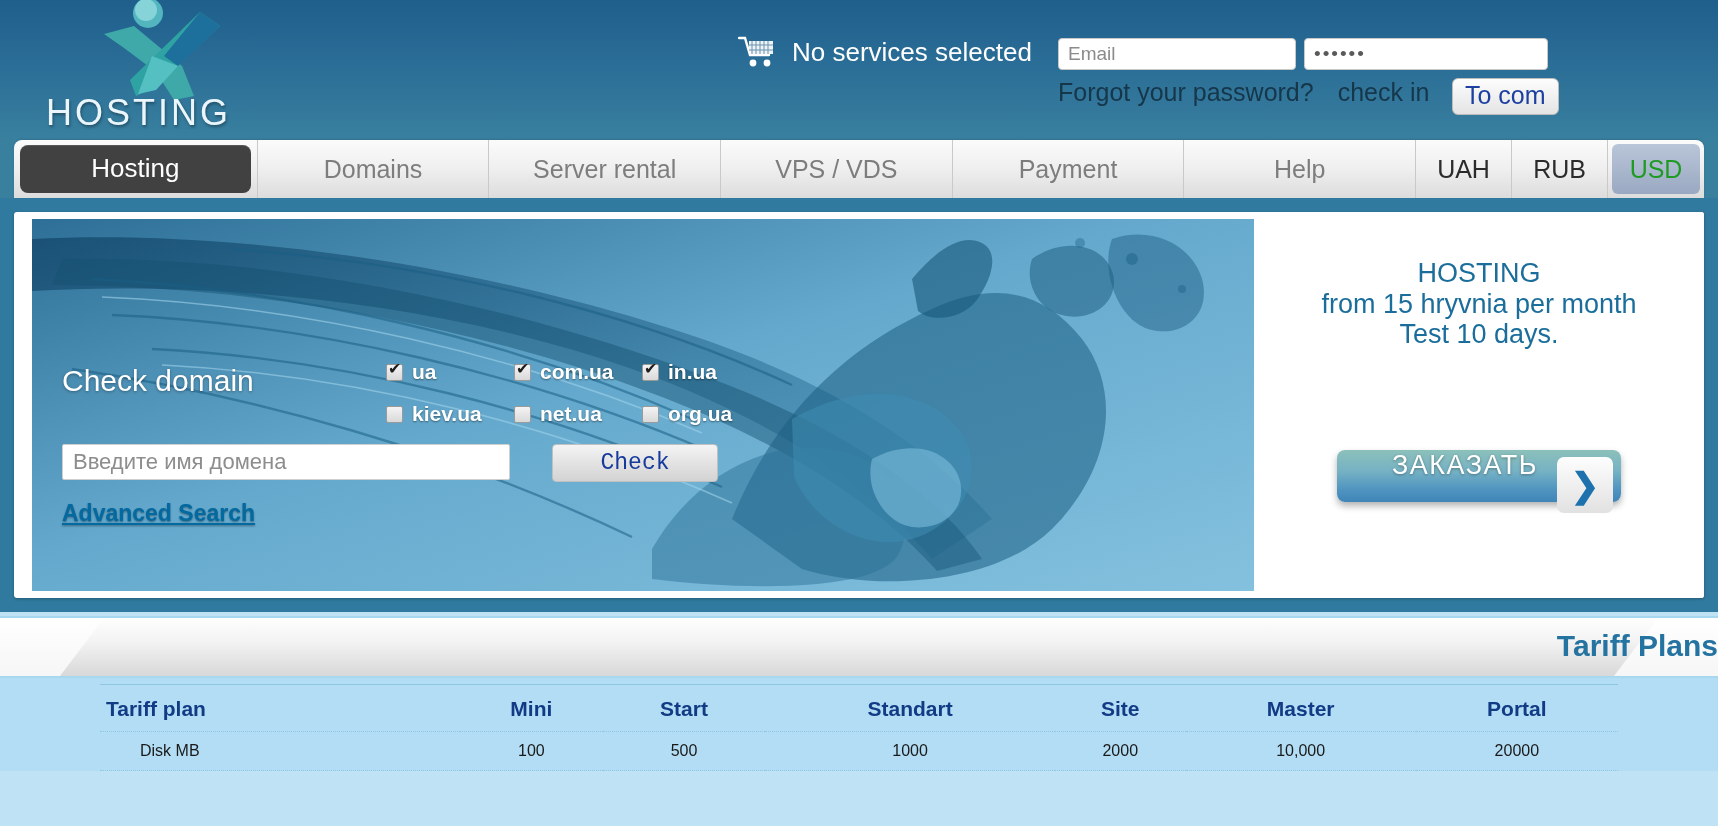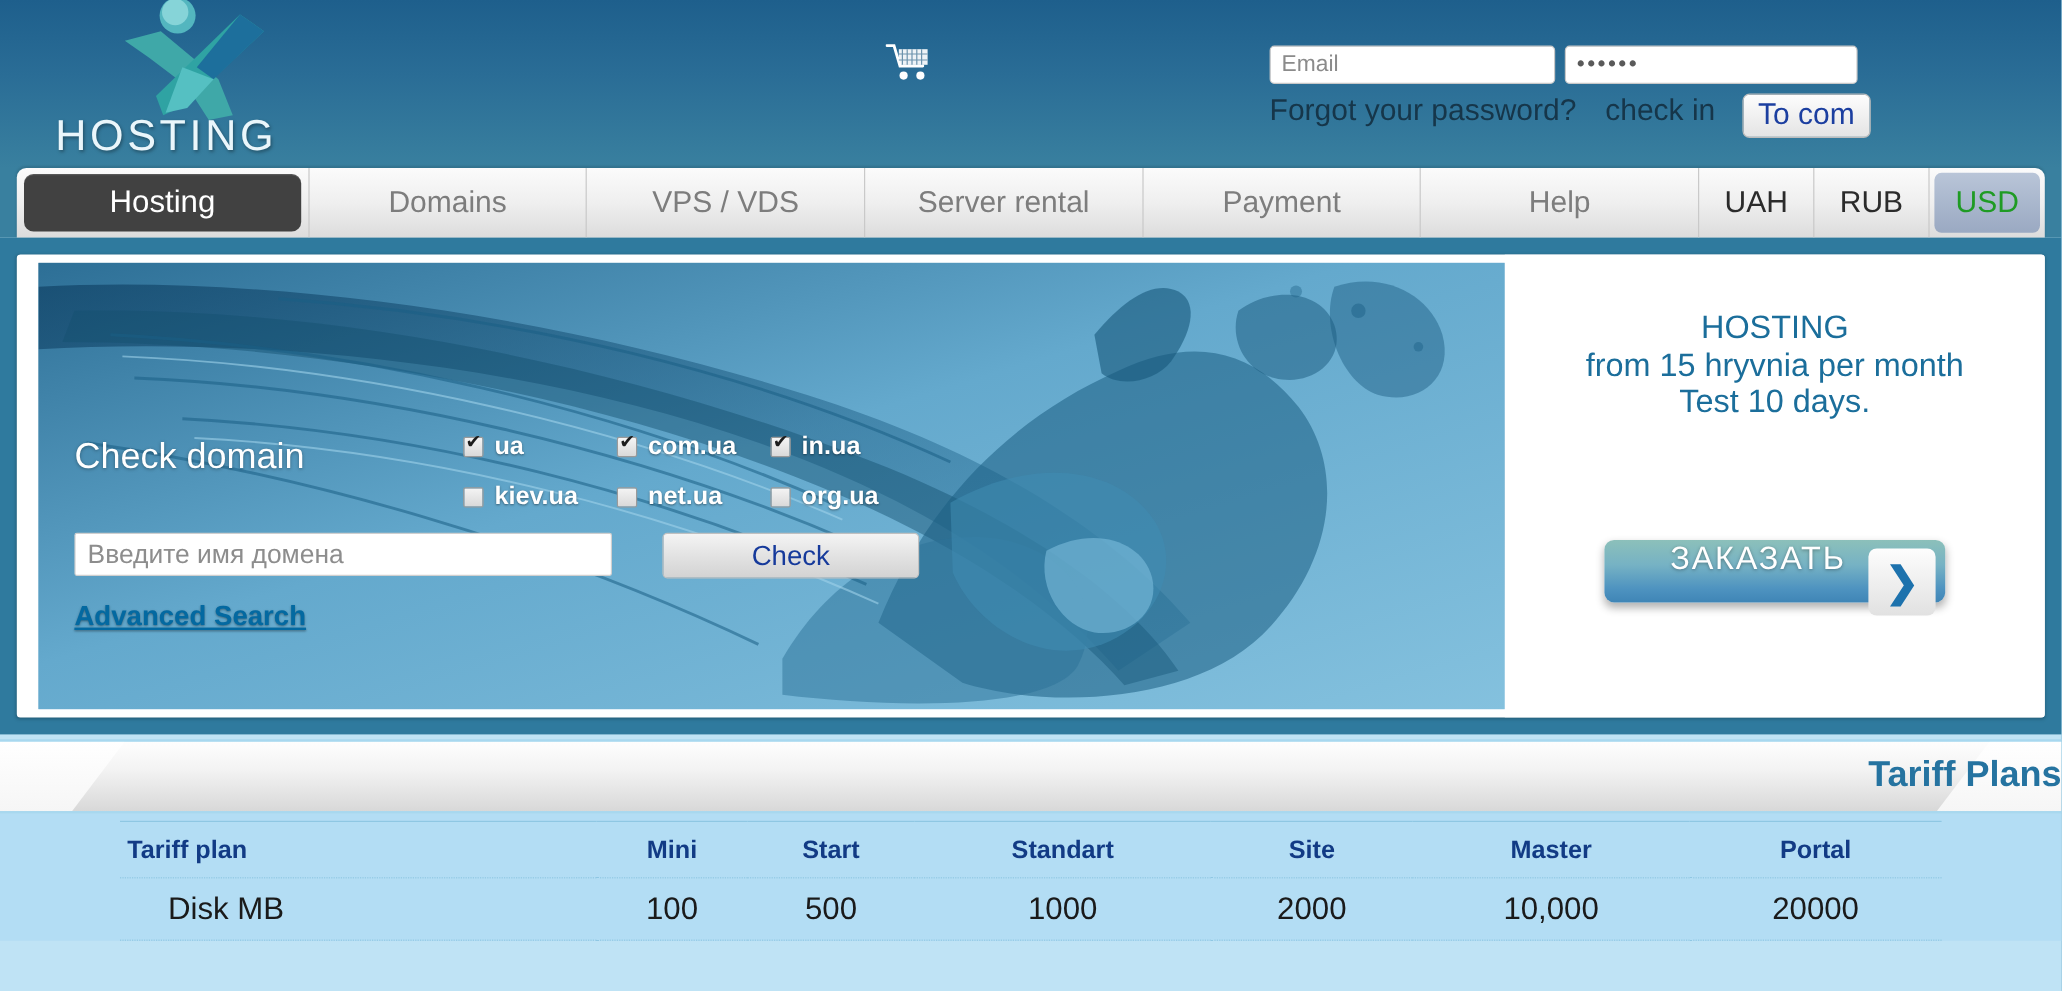--- a/index.html
+++ b/index.html
@@ -172,25 +172,25 @@
     position: absolute; left: 48px; top: 232px;
     width: 448px; height: 36px;
     border: 1px solid #cfcfcf; border-radius: 2px;
     background: #ffffff; padding: 0 10px;
     font-size: 22px; color: #3a3a3a;
     font-family: "Liberation Sans", sans-serif; outline: none;
   }
   .domain-input::placeholder { color: #8d8d8d; }
   .check-btn {
     position: absolute; left: 538px; top: 232px;
-    width: 214px; height: 38px;
+    width: 166px; height: 38px;
     background: linear-gradient(to bottom, #f4f4f4 0%, #e2e2e2 52%, #d3d3d3 100%);
     border: 1px solid #c0c0c0; border-radius: 4px;
     color: #163a9b; font-size: 23px;
-    font-family: Liberation Sans, sans-serif;
+    font-family: Liberation Mono, monospace;
     cursor: pointer;
   }
   .adv-search {
     position: absolute; left: 48px; top: 288px;
     color: #0369a1; font-size: 23px; font-weight: bold;
     text-decoration: underline;
     text-shadow: 0 1px 2px rgba(0,0,0,.4);
   }
 
   .hero-right {
@@ -256,21 +256,21 @@
   table { width: 100%; border-collapse: collapse; }
   thead th {
     color: #123b85; font-size: 21px; font-weight: bold;
     padding: 12px 0 10px 0;
     border-top: 1px solid #8fc7e3;
     border-bottom: 1px dotted #8fc7e3;
     text-align: center;
   }
   thead th:first-child { text-align: left; padding-left: 6px; }
   tbody td {
-    color: #1a1a1a; font-size: 26px;
+    color: #1a1a1a; font-size: 16px;
     padding: 10px 0;
     text-align: center;
     border-bottom: 1px dotted #8fc7e3;
   }
   tbody td:first-child { text-align: left; padding-left: 40px; }
 </style>
 </head>
 <body>
 
 <div class="header">
@@ -300,20 +300,21 @@
           <line x1="22" y1="6" x2="22" y2="19"></line>
             <line x1="26" y1="6" x2="26" y2="19"></line>
           <line x1="30" y1="6" x2="30" y2="19"></line>
           <line x1="11" y1="10" x2="35" y2="10"></line>
             <line x1="11" y1="15" x2="35" y2="15"></line>
         </g>
         <circle cx="15" cy="28" r="3.4" fill="#ffffff"></circle>
         <circle cx="29" cy="28" r="3.4" fill="#ffffff"></circle>
       </svg>
     </div>
+    <span class="cart-label">No services selected</span>
   </div>
 
   <div class="login-row">
     <input class="txtfield" type="text" placeholder="Email" style="">
     <input class="txtfield pwfield" type="text" value="••••••" style="">
   </div>
 
   <div class="links-row">
     <a class="hdr-link" href="#">Forgot your password?</a>
     <a class="hdr-link" href="#">check in</a>
@@ -322,22 +323,22 @@
   <button class="to-com-btn">To com</button>
 </div>
 
 <div class="navbar-outer">
   <div class="navbar">
 
     <div class="nav-tab active-wrap">
       <div class="nav-active">Hosting</div>
     </div>
     <div class="nav-tab">Domains</div>
+    <div class="nav-tab">Server rental</div>
     <div class="nav-tab">VPS / VDS</div>
-    <div class="nav-tab">Server rental</div>
     <div class="nav-tab">Payment</div>
     <div class="nav-tab">Help</div>
 
     <div class="nav-tab cur">UAH</div>
     <div class="nav-tab cur">RUB</div>
     <div class="nav-tab cur-active">
       <div class="cur-active-inner">USD</div>
     </div>
   </div>
 </div>

